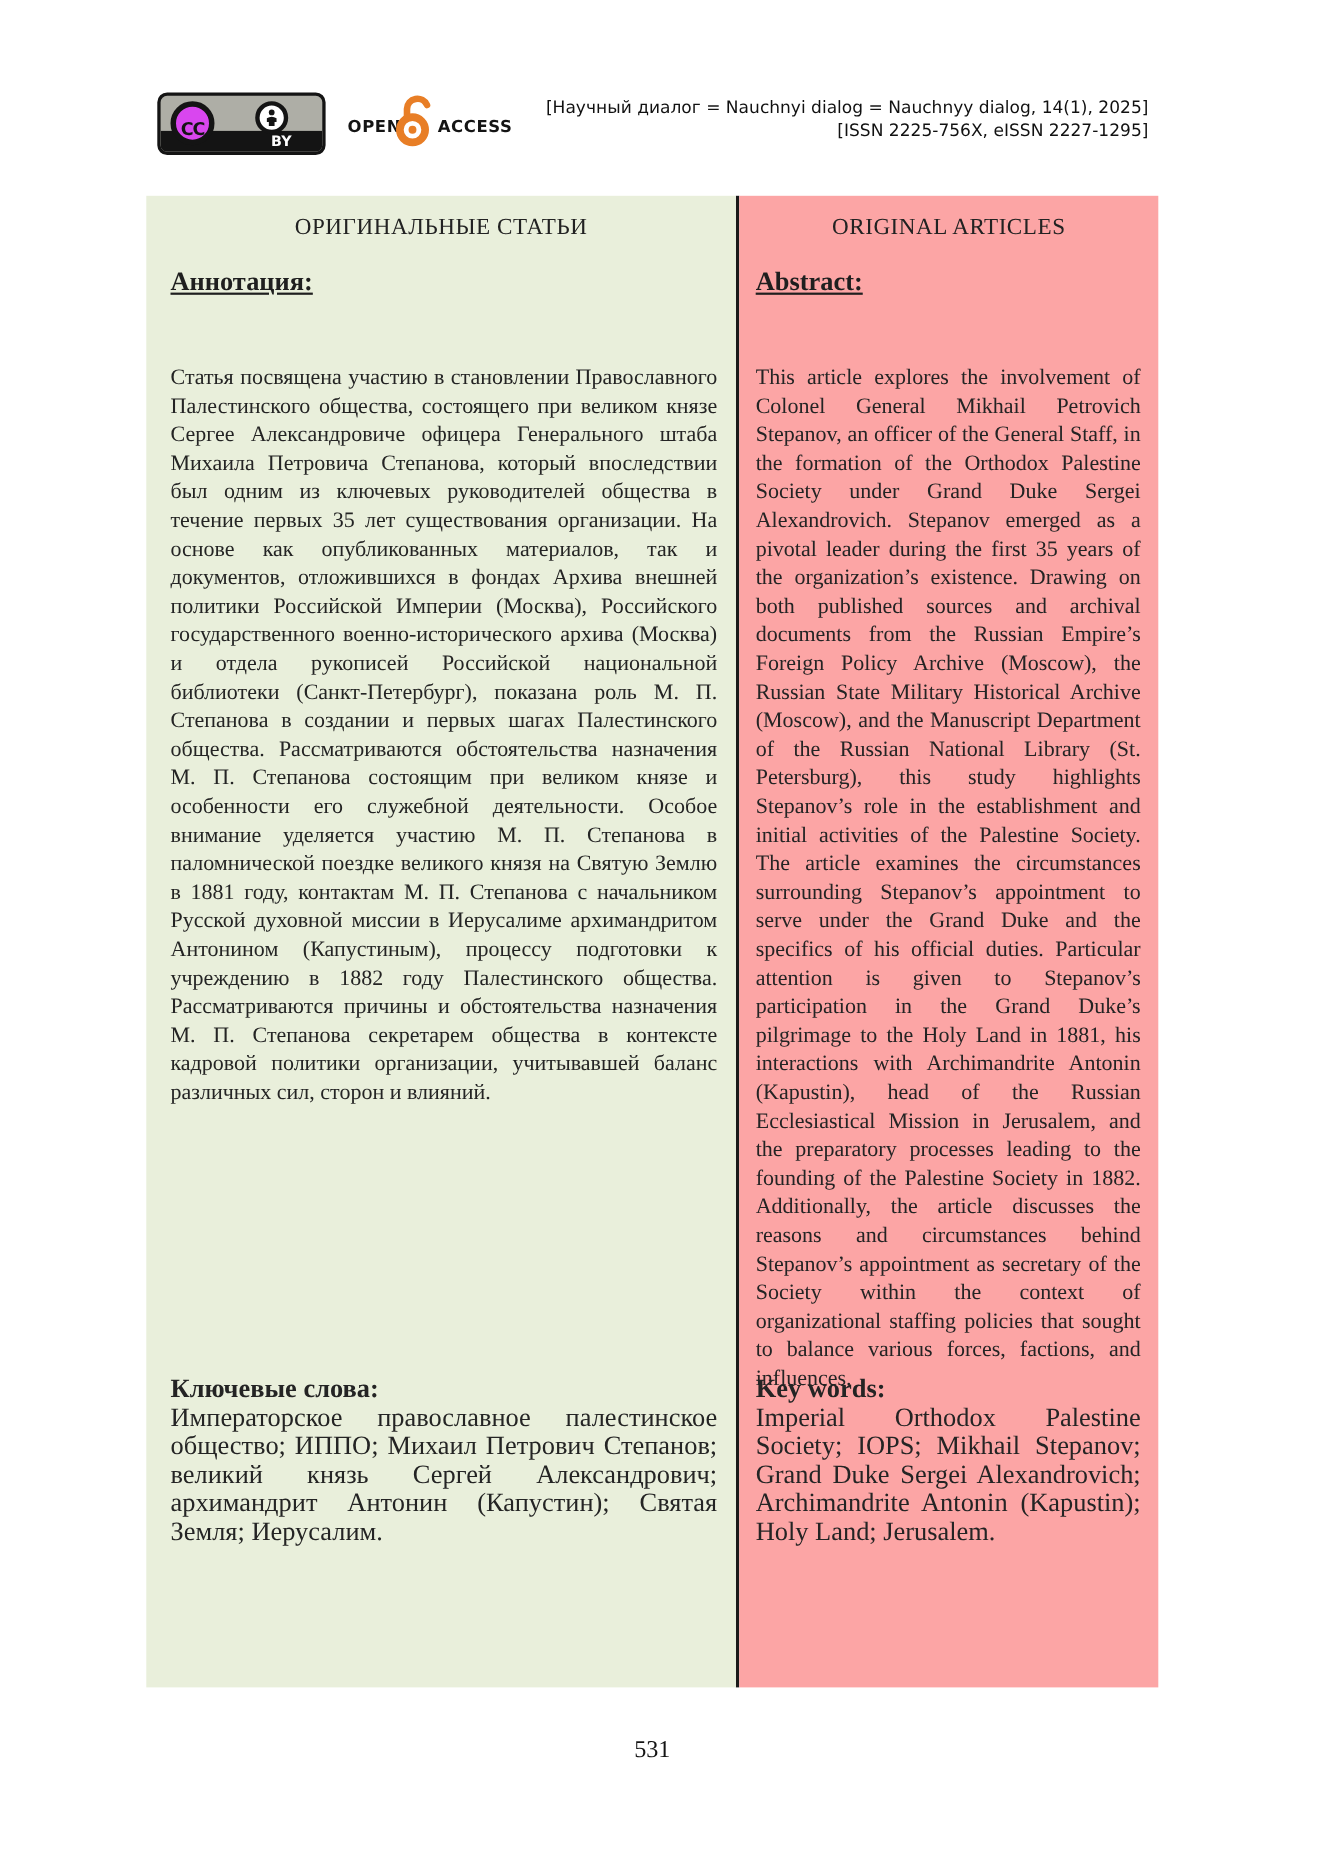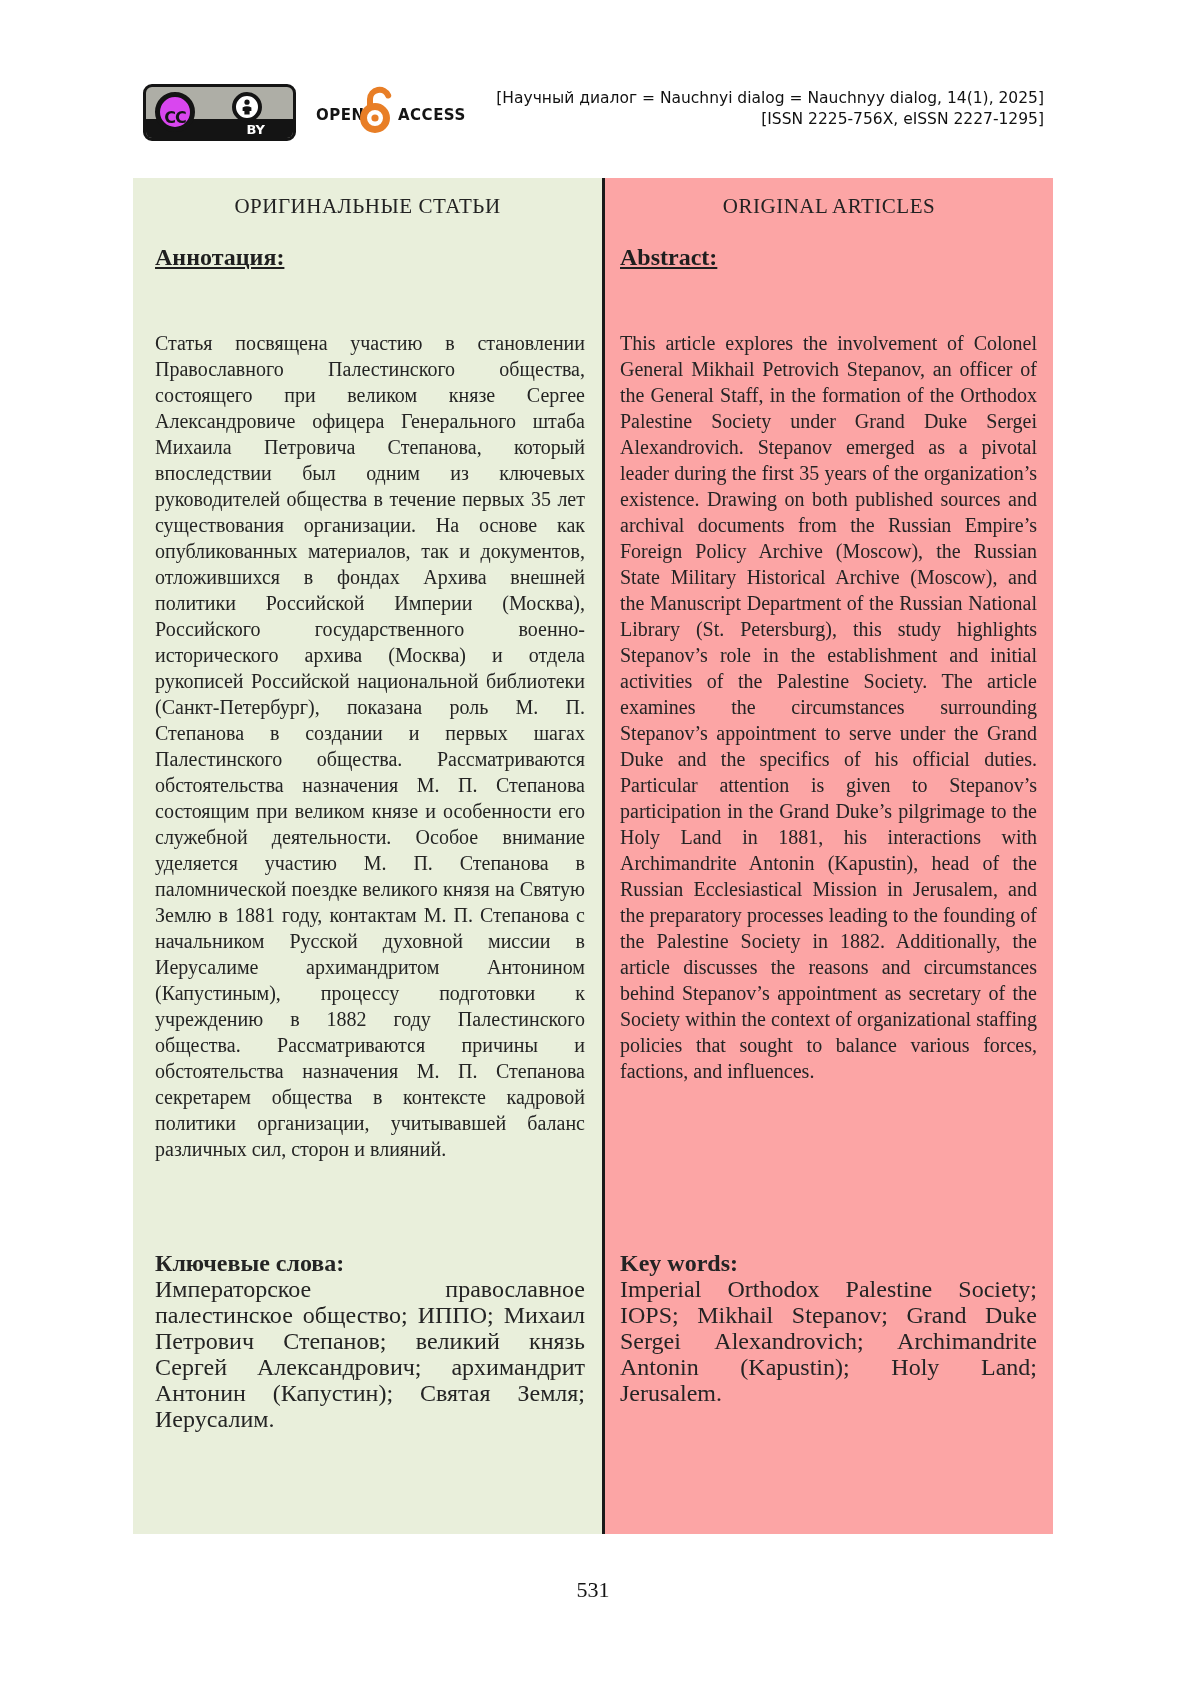--- a/index.html
+++ b/index.html
@@ -78,21 +78,21 @@
     color: #111111;
   }
 
   
   .abstract-block {
     position: absolute; left: 133px; top: 178px;
     width: 920px; height: 1356px;
     display: flex;
   }
   .col { position: relative; height: 100%; }
-  .col.russian { width: 469px; background: #e9efdb; }
+  .col.russian { width: 536px; background: #e9efdb; }
   .divider { width: 3px; background: #1a1a1a; }
   .col.english { flex: 1; background: #fca5a5; }
 
   .section-title {
     position: absolute; top: 16px; left: 0;
     width: 100%;
     text-align: center;
     font-size: 21px;
     color: #222222;
     letter-spacing: 0.5px;

